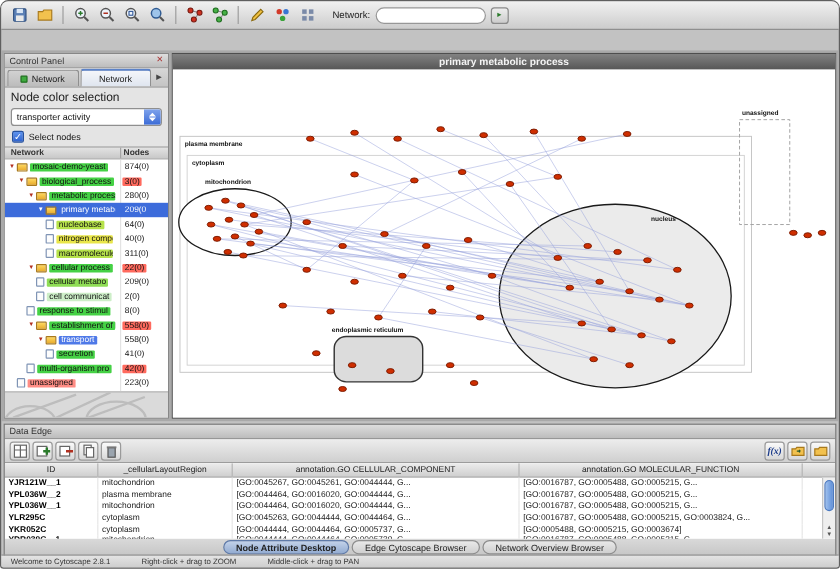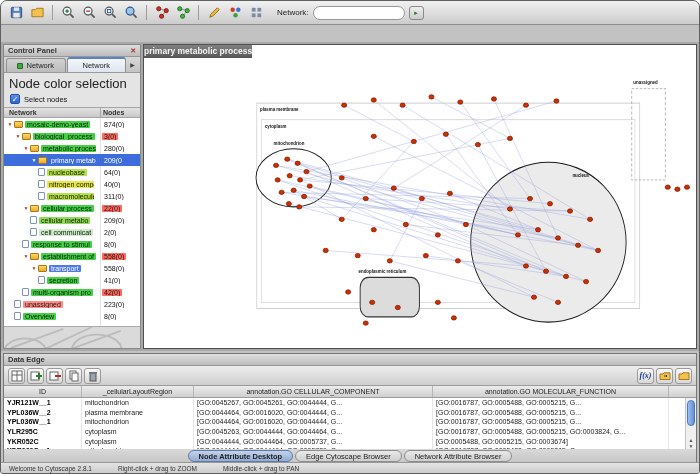--- a/index.html
+++ b/index.html
@@ -23,31 +23,31 @@
   font-size:8px;padding:0 6px;outline:none;font-family:"Liberation Sans",sans-serif}
 .search-go{width:15px;height:14px;border:1px solid #8a8a8a;border-radius:3px;
   background:linear-gradient(#eee,#ccc);font-size:7px;color:#2a7a2a;line-height:12px;text-align:center}
 
 .main{position:absolute;top:41px;left:0;right:0;height:309px;background:#a9a9a9;
   display:flex;gap:2px;padding:2px}
 
 .cpanel{width:138px;flex:0 0 auto;background:#e4e4e4;border:1px solid #878787;
   display:flex;flex-direction:column;overflow:hidden}
 .phdr{height:12px;background:linear-gradient(#dedede,#bdbdbd);border-bottom:1px solid #979797;
-  font-size:7.5px;font-weight:bold;color:#333;display:flex;align-items:center;padding:0 4px;flex:0 0 auto}
+  font-size:7.5px;font-weight:normal;color:#333;display:flex;align-items:center;padding:0 4px;flex:0 0 auto}
 .phdr .x{margin-left:auto;font-size:7px;color:#a33;line-height:8px}
 .ptabs{height:16px;display:flex;align-items:flex-end;background:linear-gradient(#d7d7d7,#c4c4c4);
   border-bottom:1px solid #9a9a9a;padding:2px 2px 0 2px;gap:1px;flex:0 0 auto}
 .ptab{flex:1;height:14px;font-size:7.5px;text-align:center;line-height:13px;color:#222;
   border:1px solid #8f8f8f;border-bottom:none;border-radius:3px 3px 0 0;
   background:linear-gradient(#d2d2d2,#bcbcbc);display:flex;align-items:center;justify-content:center;gap:3px}
 .ptab.sel{background:linear-gradient(#f4f6fa,#dfe5ef);border-top:2px solid #5b82c8;height:15px}
 .ptab .sq{width:6px;height:6px;background:#3faa3f;border:1px solid #1e6e1e;border-radius:1px}
 .ptab-arrow{width:11px;height:14px;font-size:6px;color:#444;text-align:center;line-height:14px}
-.nlabel{font-size:13px;color:#222;padding:3px 5px 1px 5px;flex:0 0 auto}
+.nlabel{font-size:10px;color:#222;padding:3px 5px 1px 5px;flex:0 0 auto}
 .combo{margin:2px 5px;height:15px;display:flex;border:1px solid #8f8f8f;border-radius:3px;
   overflow:hidden;background:#fff;flex:0 0 auto}
 .combo .val{flex:1;font-size:7.5px;line-height:13px;padding:0 4px;color:#111;white-space:nowrap}
 .combo .btn{width:14px;background:linear-gradient(#7fa3ec,#3b6bd6);display:flex;flex-direction:column;
   align-items:center;justify-content:center;gap:1px}
 .tri-u{width:0;height:0;border-left:3px solid transparent;border-right:3px solid transparent;border-bottom:3px solid #fff}
 .tri-d{width:0;height:0;border-left:3px solid transparent;border-right:3px solid transparent;border-top:3px solid #fff}
 .checkrow{display:flex;align-items:center;gap:4px;padding:2px 6px 3px 6px;font-size:7.5px;color:#111;flex:0 0 auto}
 .checkbox{width:10px;height:10px;border-radius:2px;background:linear-gradient(#5e93ef,#2d62cf);
   border:1px solid #24509e;color:#fff;font-size:8px;line-height:9px;text-align:center}
@@ -62,21 +62,21 @@
 .tarrow{flex:0 0 auto;width:8px;font-size:5px;color:#b23020;text-align:center}
 .trow.sel .tarrow{color:#fff}
 .ticon{flex:0 0 auto;width:9px;height:7px;margin-right:2px;border-radius:1px;position:relative}
 .ticon.folder{background:linear-gradient(#ffd95e,#e8ab2e);border:1px solid #a8791c}
 .ticon.page{background:#fdfdfd;border:1px solid #7f94b5;width:7px;height:8px}
 .chip{padding:0 2px;border-radius:1px;white-space:nowrap;overflow:hidden;flex:0 0 auto}
 .tcount{position:absolute;left:98px;right:1px;display:flex}
 .watermark{height:100%;width:100%}
 .wmbox{flex:0 0 auto;height:22px;background:#dadada;border-top:1px solid #aaa;overflow:hidden}
 
-.nwin{flex:1;display:flex;border:1px solid #4e4e4e;background:#fff;overflow:hidden}
+.nwin{flex:1;display:flex;flex-direction:column;border:1px solid #4e4e4e;background:#fff;overflow:hidden}
 .ntitle{height:13px;flex:0 0 auto;background:linear-gradient(#828282,#565656);color:#f4f4f4;
   font-size:8.5px;font-weight:bold;text-align:center;line-height:13px}
 .ncanvas{flex:1;position:relative;background:#fff}
 .ncanvas svg{position:absolute;inset:0;width:100%;height:100%}
 
 .dpanel{position:absolute;top:352px;left:2px;right:2px;height:111px;border:1px solid #757575;
   background:#d4d4d4;display:flex;flex-direction:column;overflow:hidden}
 .dtoolbar{height:20px;flex:0 0 auto;background:linear-gradient(#ededed,#cfcfcf);
   border-bottom:1px solid #9c9c9c;display:flex;align-items:center;padding:0 4px;gap:2px}
 .dbtn{width:17px;height:16px;border:1px solid #9a9a9a;border-radius:3px;
@@ -211,20 +211,27 @@
         <div class="ptab">
           <span class="sq"></span>
           <span>Network</span>
         </div>
         <div class="ptab sel">
           <span>Network</span>
         </div>
         <div class="ptab-arrow">▶</div>
       </div>
       <div class="nlabel">Node color selection</div>
+      <div class="combo">
+        <span class="val">transporter activity</span>
+        <span class="btn">
+            <span class="tri-u"></span>
+            <span class="tri-d"></span>
+          </span>
+      </div>
       <div class="checkrow">
         <span class="checkbox">✓</span>
         <span>Select nodes</span>
       </div>
       <div class="treehdr">
         <span class="h1">Network</span>
         <span class="h2">Nodes</span>
         <span class="div"></span>
       </div>
       <div class="tree">
@@ -618,21 +625,21 @@
           </div>
         </div>
       <div class="vscroll">
         <div class="vthumb"></div>
         <div class="varrows">▲<br>▼</div>
       </div>
     </div>
     <div class="dtabs">
       <div class="dtab sel">Node Attribute Desktop</div>
       <div class="dtab">Edge Cytoscape Browser</div>
-      <div class="dtab">Network Attribute Browser</div>
+      <div class="dtab">Network Overview Browser</div>
     </div>
   </div>
 
   <div class="statusbar">
     <span>Welcome to Cytoscape 2.8.1</span>
     <span>Right-click + drag to ZOOM</span>
     <span>Middle-click + drag to PAN</span>
   </div>
 </div>
 

